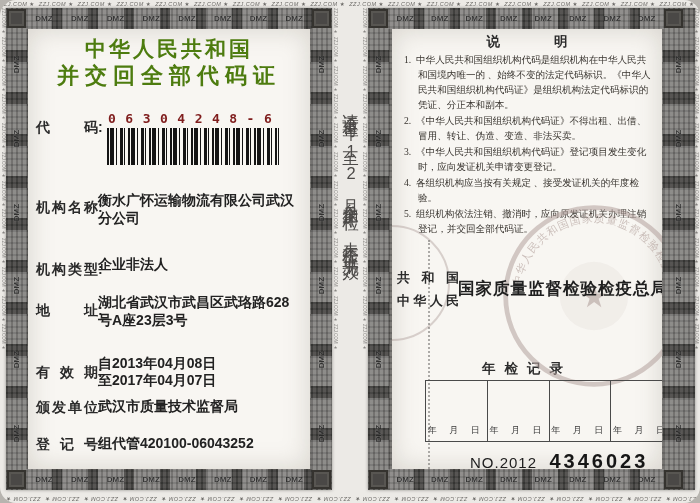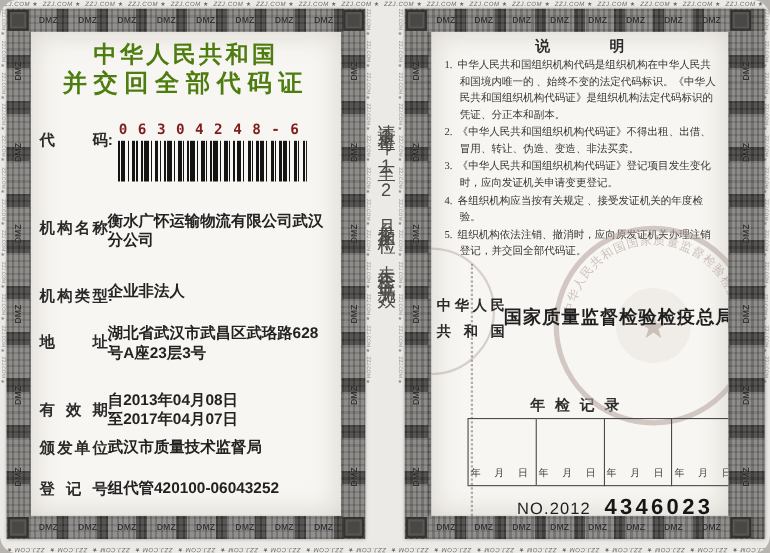--- a/index.html
+++ b/index.html
@@ -269,22 +269,22 @@
         <text x="100" y="112" text-anchor="middle" font-size="32" fill="#a8948f">★</text>
         <defs>
             <path id="sealArc" d="M 100,100 m -78,0 a 78,78 0 1,1 156,0 a 78,78 0 1,1 -156,0"></path>
           </defs>
         <text font-size="11.5" letter-spacing="1" fill="#a8948f">
           <textPath href="#sealArc" startOffset="2%">中华人民共和国国家质量监督检验检疫总局</textPath>
         </text>
       </svg>
 
       <div class="sig-country">
+        <div>共和国</div>
         <div>中华人民</div>
-        <div>共和国</div>
       </div>
       <div class="sig-agency">国家质量监督检验检疫总局签章</div>
 
       <div class="annual-title">年检记录</div>
       <div class="annual-table">
         <div class="annual-cell">年 月 日</div>
         <div class="annual-cell">年 月 日</div>
         <div class="annual-cell">年 月 日</div>
         <div class="annual-cell">年 月 日</div>
       </div>

